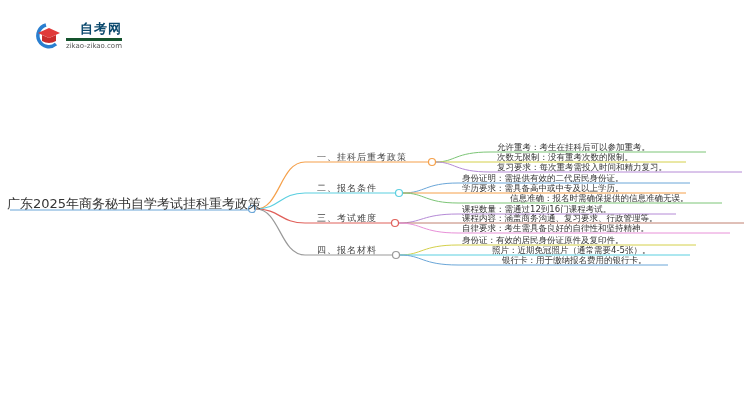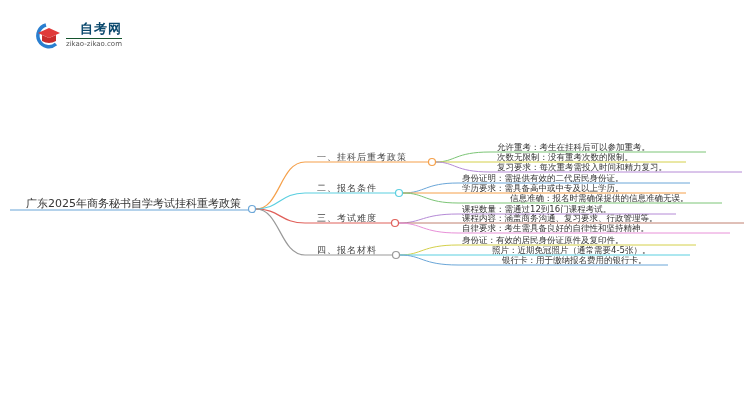--- a/index.html
+++ b/index.html
@@ -1,24 +1,24 @@
 <!DOCTYPE html>
 <html><head>
   <meta charset="utf-8">
   <style>
     html, body { margin:0; padding:0; background:#ffffff; }
     body { width:750px; height:410px; position:relative; overflow:hidden;
            font-family: "DejaVu Sans", "Liberation Sans", sans-serif; color:#333; }
     .logo { position:absolute; left:32px; top:20px; width:110px; height:30px; }
     .logo-mark { position:absolute; left:0; top:2px; width:30px; height:28px; }
     .logo-title { position:absolute; left:48px; top:0px; font-size:13px; font-weight:bold; color:#0c4a6e; letter-spacing:1px; }
-    .logo-sub { position:absolute; left:34px; top:18px; font-size:7px; color:#555; border-top:1px solid #14532d; padding-top:1px; }
+    .logo-sub { position:absolute; left:34px; top:18px; font-size:7px; color:#555; border-top:3px solid #14532d; padding-top:1px; }
     svg.links { position:absolute; left:0; top:0; }
     .t { position:absolute; white-space:nowrap; line-height:10px; }
-    .root { left:26px; top:199px; font-size:11px; color:#333; }
+    .root { left:7px; top:199px; font-size:13px; color:#333; }
     .branch { font-size:9px; color:#444; letter-spacing:1px; }
     .leaf { font-size:8.5px; color:#333; }
   </style>
 </head>
 <body>
 
 <div class="logo">
   <svg class="logo-mark" viewBox="0 0 30 28">
     <path d="M14 3 A11 11 0 1 0 24 22" fill="none" stroke="#2a7fd0" stroke-width="3.5"></path>
     <path d="M6 11 L17 6 L28 11 L17 16 Z" fill="#e03a3a"></path>

